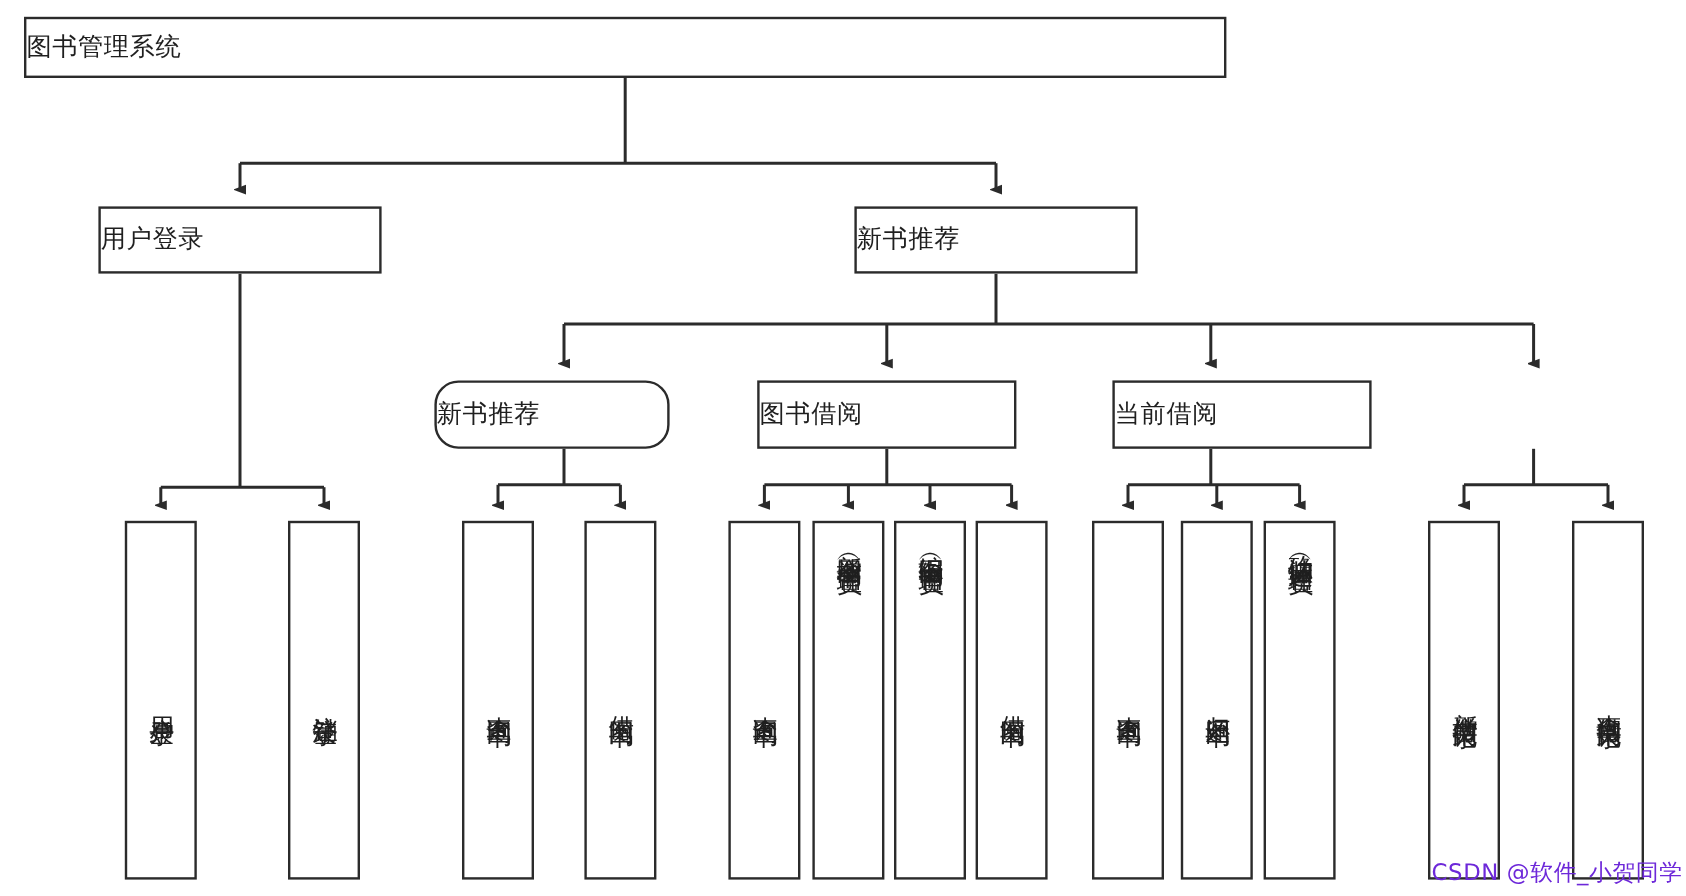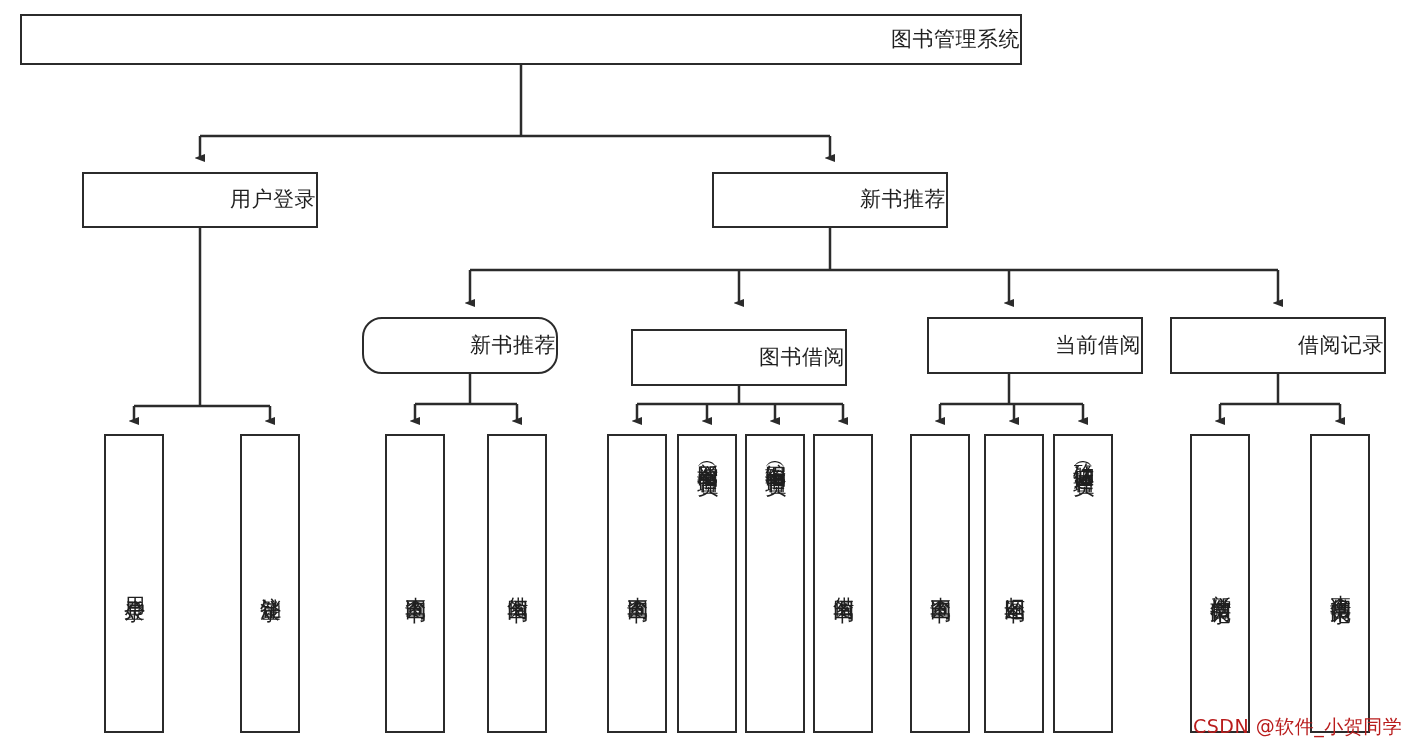--- a/index.html
+++ b/index.html
@@ -25,21 +25,21 @@
     height: 747px;
     pointer-events: none;
   }
   .node {
     position: absolute;
     box-sizing: border-box;
     border: 2.5px solid #2b2b2b;
     background: #ffffff;
     display: flex;
     align-items: center;
-    justify-content: flex-end;
+    justify-content: flex-start;
     color: #1f1f1f;
   }
   .node.h {
     
   }
   .node.h .label {
     font-size: 21px;
     line-height: 1.2;
     letter-spacing: 0.5px;
     white-space: nowrap;
@@ -57,21 +57,21 @@
     letter-spacing: 2px;
     white-space: nowrap;
   }
   .node.v.mid {
     align-items: center;
     padding-top: 0;
   }
   .watermark {
     position: absolute;
     font-size: 19px;
-    color: #b91c1c;
+    color: #6d28d9;
     white-space: nowrap;
     letter-spacing: 0.5px;
   }
 </style>
 </head>
 <body>
 
 <div id="canvas">
 
   <svg id="edges" viewBox="0 0 1405 747" xmlns="http://www.w3.org/2000/svg">
@@ -131,28 +131,25 @@
   <div class="node h" style="left:82px;top:172px;width:236px;height:56px;">
     <span class="label">用户登录</span>
   </div>
   <div class="node h" style="left:712px;top:172px;width:236px;height:56px;">
     <span class="label">新书推荐</span>
   </div>
 
   <div class="node h" style="left:362px;top:317px;width:196px;height:57px;border-radius:20px;">
     <span class="label">新书推荐</span>
   </div>
-  <div class="node h" style="left:631px;top:317px;width:216px;height:57px;margin-top:12px;">
+  <div class="node h" style="left:631px;top:317px;width:216px;height:57px;">
     <span class="label">图书借阅</span>
   </div>
   <div class="node h" style="left:901px;top:317px;width:216px;height:57px;margin-left:26px;">
     <span class="label">当前借阅</span>
-  </div>
-  <div class="node h" style="left:1170px;top:317px;width:216px;height:57px;">
-    <span class="label">借阅记录</span>
   </div>
 
   <div class="node v mid" style="left:104px;top:434px;width:60px;height:299px;">
     <span class="label">用户登录</span>
   </div>
   <div class="node v mid" style="left:240px;top:434px;width:60px;height:299px;">
     <span class="label">注销登录</span>
   </div>
 
   <div class="node v mid" style="left:385px;top:434px;width:60px;height:299px;">

